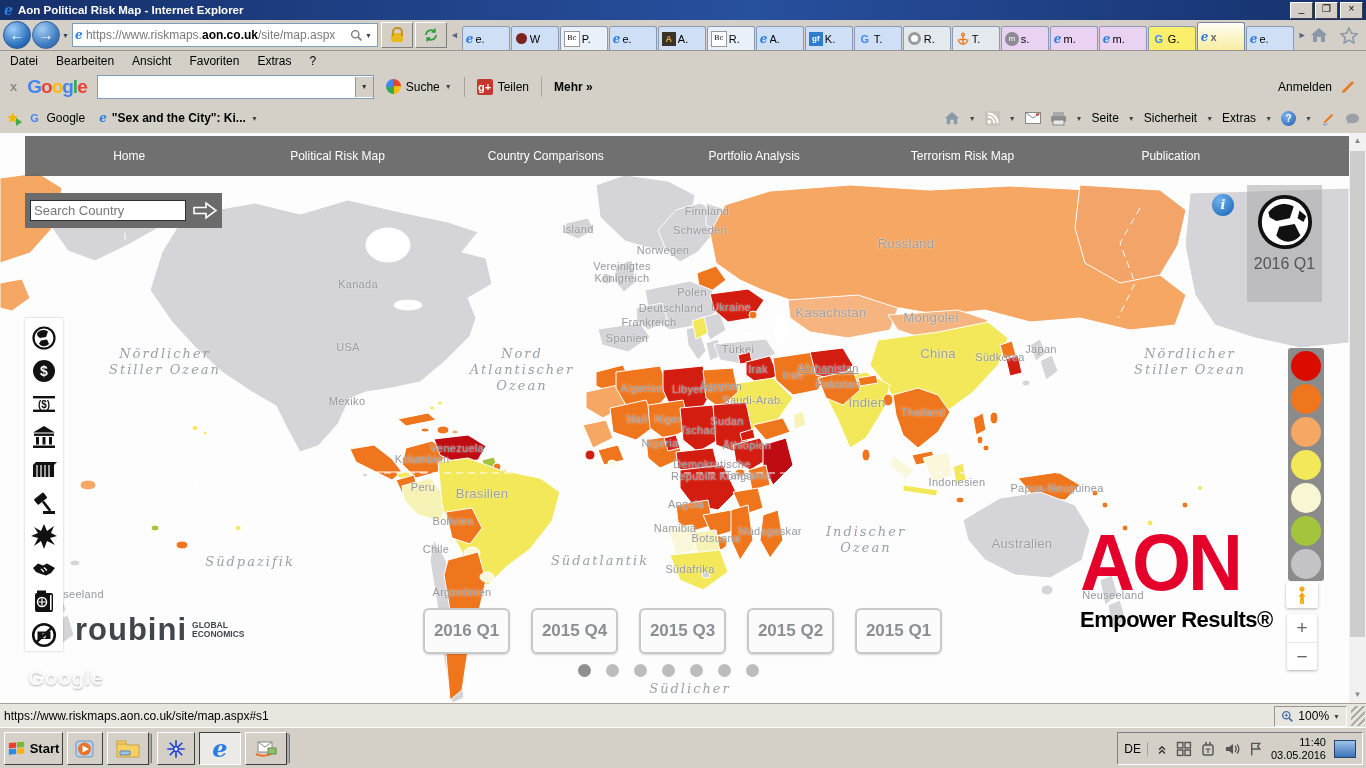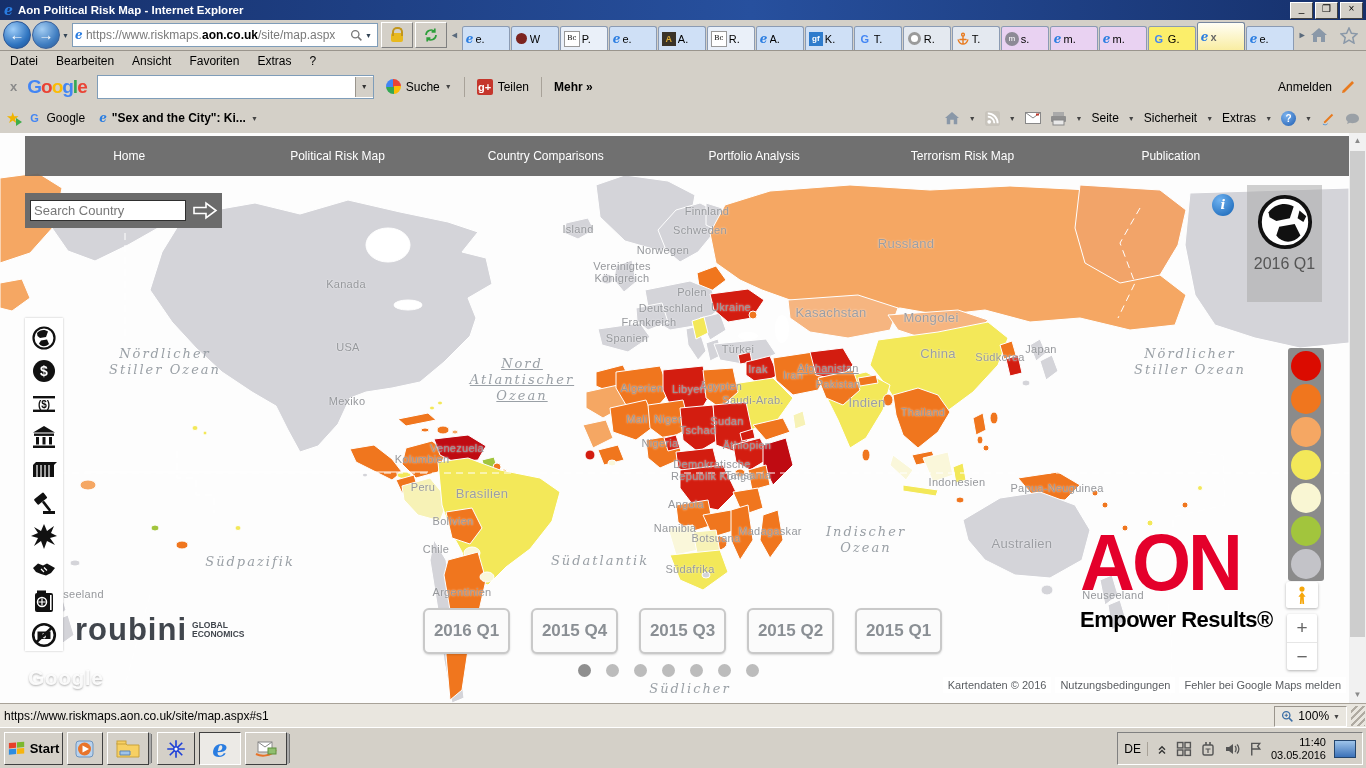--- a/index.html
+++ b/index.html
@@ -536,31 +536,31 @@
       <path class="dash" d="M177,318 L177,345 196,345 196,362 214,362 214,380"></path>
       <path class="dash" d="M150,462 L120,570"></path>
       <path class="dash" d="M292,4 L300,45"></path>
       <path class="dash" d="M1197,319 L1223,323 1225,372 1173,384 1173,427 1168,467 1172,517 1170,570"></path>
       <path class="dash" d="M1140,75 L1120,110 1135,150 1118,185"></path>
     </svg>
 
     <div id="maplabels">
         <span class="ml ml-ocean" style="left: 165px; top: 229px;">Nördlicher
 Stiller Ozean</span>
-        <span class="ml ml-ocean" style="left: 522px; top: 247px; text-decoration: underline;">Nord
+        <span class="ml ml-ocean" style="left: 522px; top: 237px;">Nord
 Atlantischer
 Ozean</span>
         <span class="ml ml-ocean" style="left: 250px; top: 429px;">Südpazifik</span>
         <span class="ml ml-ocean" style="left: 600px; top: 428px;">Südatlantik</span>
         <span class="ml ml-ocean" style="left: 866px; top: 407px;">Indischer
 Ozean</span>
         <span class="ml ml-ocean" style="left: 1190px; top: 229px;">Nördlicher
 Stiller Ozean</span>
         <span class="ml ml-ocean" style="left: 690px; top: 556px;">Südlicher</span>
-        <span class="ml ml-country" style="left: 346px; top: 151px;">Kanada</span>
+        <span class="ml ml-country" style="left: 358px; top: 151px;">Kanada</span>
         <span class="ml ml-country" style="left: 348px; top: 214px;">USA</span>
         <span class="ml ml-country" style="left: 347px; top: 268px;">Mexiko</span>
         <span class="ml ml-country" style="left: 422px; top: 326px;">Kolumbien</span>
         <span class="ml ml-country" style="left: 457px; top: 315px;">Venezuela</span>
         <span class="ml ml-country" style="left: 423px; top: 354px;">Peru</span>
         <span class="ml ml-country big" style="left: 482px; top: 361px;">Brasilien</span>
         <span class="ml ml-country" style="left: 453px; top: 388px;">Bolivien</span>
         <span class="ml ml-country" style="left: 436px; top: 416px;">Chile</span>
         <span class="ml ml-country" style="left: 462px; top: 459px;">Argentinien</span>
         <span class="ml ml-country" style="left: 73px; top: 461px;">Neuseeland</span>
@@ -740,25 +740,20 @@
     <div class="roubini">
       <span class="rn">roubini</span>
       <span class="rs">GLOBAL
 ECONOMICS</span>
     </div>
     <div class="gwm">Google</div>
     <div class="aon">
       <div class="logo" id="aonlogo" style="color: rgb(228, 0, 43);">AON</div>
       <div class="tag">Empower Results®</div>
     </div>
-    <div class="attrib" id="attrib">
-        <span>Kartendaten © 2016</span>
-        <span>Nutzungsbedingungen</span>
-        <span>Fehler bei Google Maps melden</span>
-      </div>
 
     <div class="pagescroll">
       <div class="ps-arrow" style="top:0">▲</div>
       <div class="ps-thumb"></div>
       <div class="ps-arrow" style="top:554px">▼</div>
     </div>
   </div>
 
   <div class="statusbar">
     <span class="surl">https://www.riskmaps.aon.co.uk/site/map.aspx#s1</span>

